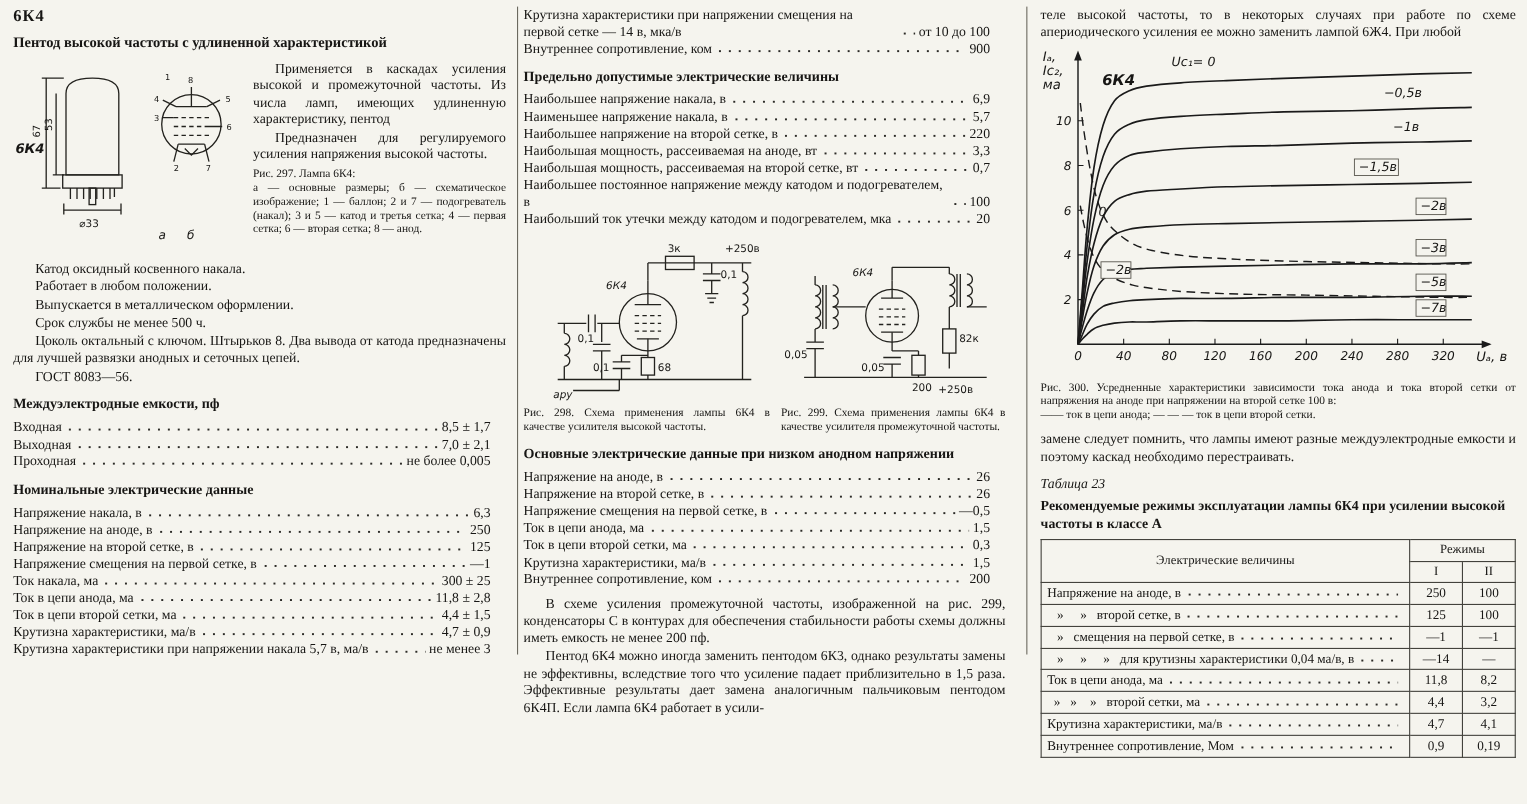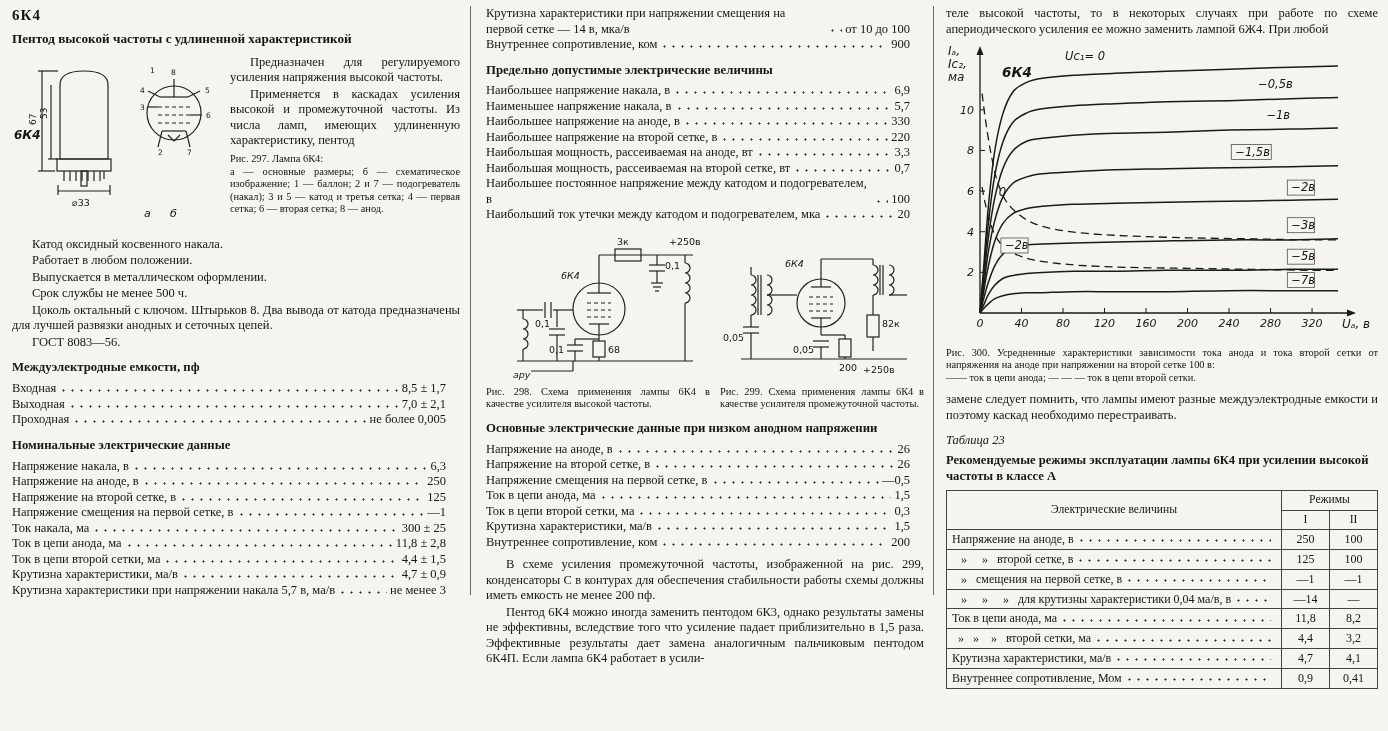--- a/index.html
+++ b/index.html
@@ -11,21 +11,21 @@
     font-size:12.5px;
     line-height:1.24;
     overflow:hidden;
   }
   .page { position:relative; width:1388px; height:605px; }
   .divider { position:absolute; top:6px; bottom:10px; width:1px; background:#6b695f; }
   #div1 { left:470px; }
   #div2 { left:933px; }
   .col { position:absolute; top:6px; }
   #col-left  { left:12px;  width:448px; }
-  #col-mid   { left:486px; width:438px; }
+  #col-mid   { left:476px; width:438px; }
   #col-right { left:946px; width:432px; }
 
   .h1 { font-weight:bold; font-size:15px; margin-bottom:6px; letter-spacing:1px; }
   .title { font-weight:bold; font-size:13.2px; margin-bottom:8px; }
   .sect { font-weight:bold; font-size:12.8px; margin:10px 0 5px; }
   .para { text-align:justify; text-indent:20px; margin-bottom:1px; }
   .noind { text-indent:0; }
 
   .figrow { display:flex; margin-bottom:6px; }
   .figrow svg { flex:0 0 auto; }
@@ -122,22 +122,22 @@
         <text class="pin" x="138" y="18">1</text>
         <text class="pin" x="146" y="100">2</text>
         <text class="pin" x="128" y="55">3</text>
         <text class="pin" x="128" y="38">4</text>
         <text class="pin" x="193" y="38">5</text>
         <text class="pin" x="194" y="63">6</text>
         <text class="pin" x="175" y="100">7</text>
         <text class="pin" x="159" y="20">8</text>
       </svg>
       <div class="figtext">
+        <div class="para">Применяется в каскадах усиления высокой и промежуточной частоты. Из числа ламп, имеющих удлиненную характеристику, пентод</div>
         <div class="para">Предназначен для регулируемого усиления напряжения высокой частоты.</div>
-        <div class="para">Применяется в каскадах усиления высокой и промежуточной частоты. Из числа ламп, имеющих удлиненную характеристику, пентод</div>
         <div class="capt-title">Рис. 297. Лампа 6К4:</div>
         <div class="capt">а — основные размеры; б — схематическое изображение; 1 — баллон; 2 и 7 — подогреватель (накал); 3 и 5 — катод и третья сетка; 4 — первая сетка; 6 — вторая сетка; 8 — анод.</div>
       </div>
     </div>
 
     <div class="para">Катод оксидный косвенного накала.</div>
     <div class="para">Работает в любом положении.</div>
     <div class="para">Выпускается в металлическом оформлении.</div>
     <div class="para">Срок службы не менее 500 ч.</div>
     <div class="para">Цоколь октальный с ключом. Штырьков 8. Два вывода от катода предназначены для лучшей развязки анодных и сеточных цепей.</div>
@@ -223,25 +223,20 @@
     <div class="sect">Предельно допустимые электрические величины</div>
     <div class="spec">
         <span class="lbl">Наибольшее напряжение накала, в</span>
         <span class="dots"></span>
         <span class="val">6,9</span>
       </div>
     <div class="spec">
         <span class="lbl">Наименьшее напряжение накала, в</span>
         <span class="dots"></span>
         <span class="val">5,7</span>
-      </div>
-    <div class="spec">
-        <span class="lbl">Наибольшее напряжение на аноде, в</span>
-        <span class="dots"></span>
-        <span class="val">330</span>
       </div>
     <div class="spec">
         <span class="lbl">Наибольшее напряжение на второй сетке, в</span>
         <span class="dots"></span>
         <span class="val">220</span>
       </div>
     <div class="spec">
         <span class="lbl">Наибольшая мощность, рассеиваемая на аноде, вт</span>
         <span class="dots"></span>
         <span class="val">3,3</span>
@@ -572,18 +567,18 @@
             <td class="tv">4,1</td>
           </tr>
         <tr>
             <td class="tl">
               <div class="spec">
                 <span class="lbl">Внутреннее сопротивление, Мом</span>
                 <span class="dots"></span>
               </div>
             </td>
             <td class="tv">0,9</td>
-            <td class="tv">0,41</td>
+            <td class="tv">0,19</td>
           </tr>
       </tbody>
     </table>
   </div>
 </div>
 
 </body></html>

